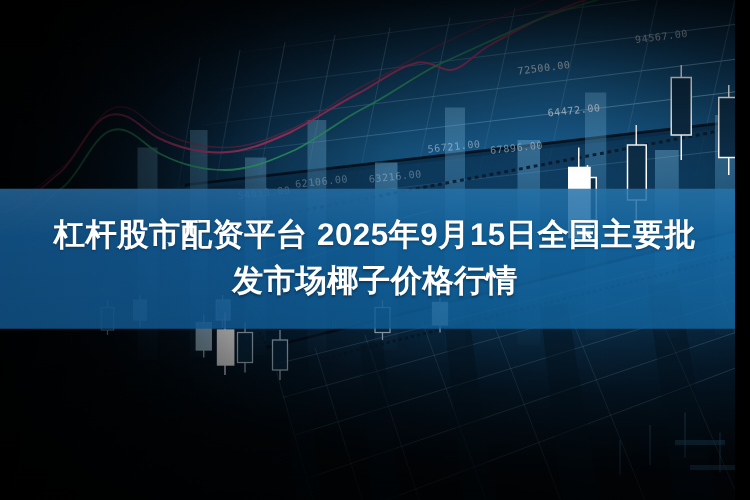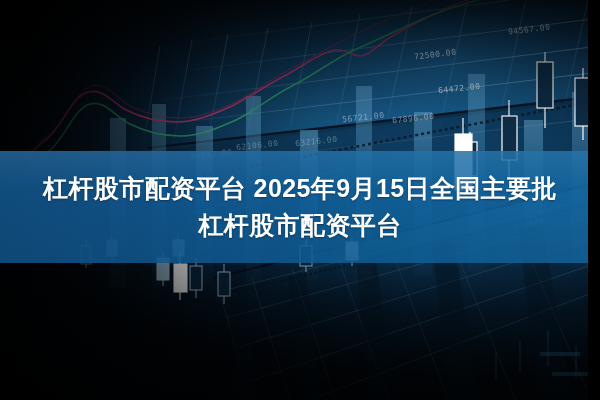--- a/index.html
+++ b/index.html
@@ -299,16 +299,16 @@
     <span class="price-label dimmer" style="left:190px; top:150px; transform:rotate(-6deg);">54613.00</span>
   </div>
 
   <div class="bg-darkleft"></div>
   <div class="bg-darktop"></div>
   <div class="bg-darkbottom"></div>
 
   <div class="title-band"></div>
   <div class="title-text">
     <span class="title-line">杠杆股市配资平台 2025年9月15日全国主要批</span>
-    <span class="title-line">杠杆股市配资平台</span>
+    <span class="title-line">发市场椰子价格行情</span>
   </div>
 
 </div>
 
 </body></html>

